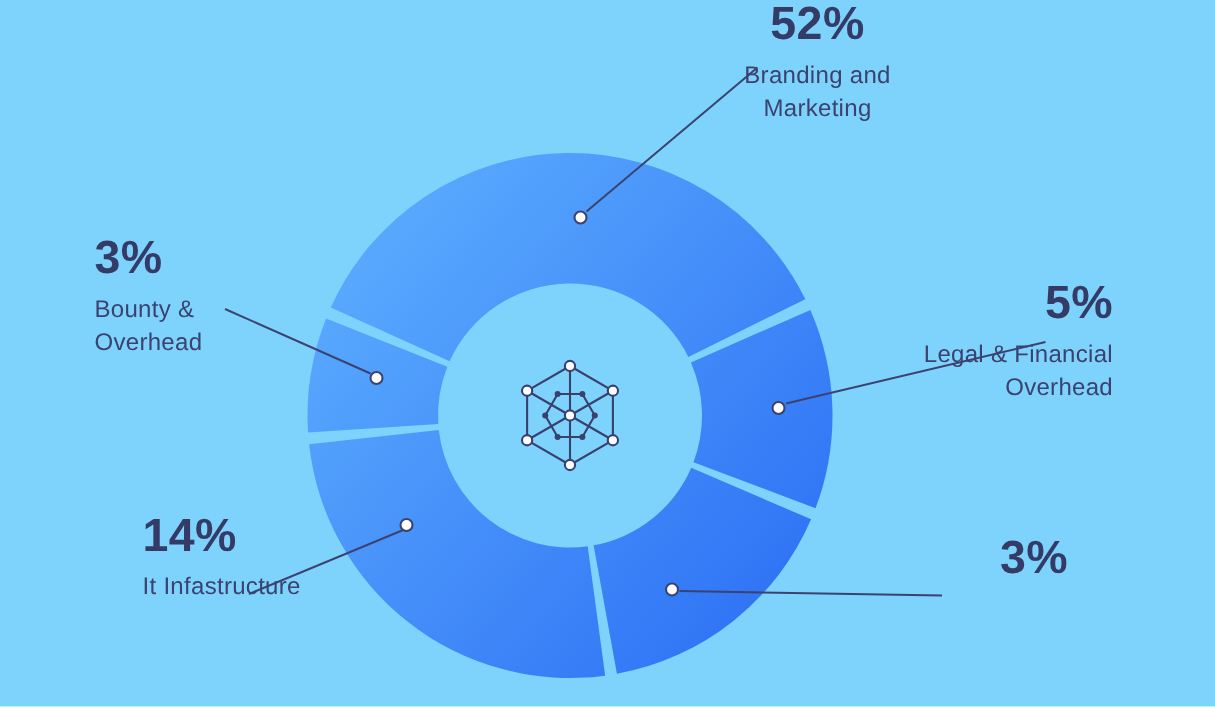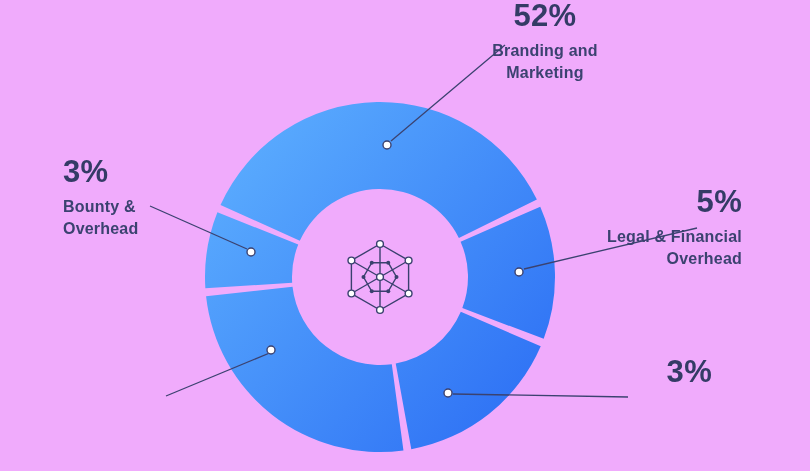--- a/index.html
+++ b/index.html
@@ -1,38 +1,38 @@
 <!DOCTYPE html>
 <html><head>
 <meta charset="utf-8">
 <style>
   html,body{margin:0;padding:0;background:#ffffff;}
   .stage{
     position:relative;
     width:810px;height:471px;
-    background:#f0abfc;
+    background:#7dd3fc;
     overflow:hidden;
     font-family:"Liberation Sans", sans-serif;
   }
   #chart-svg{position:absolute;left:0;top:0;}
   .seg-block{position:absolute;color:#363d6b;}
   .seg-block.align-right{text-align:right;}
   .seg-block.align-left{text-align:left;}
   .seg-block.align-center{text-align:center;}
   .seg-pct{
     font-size:31px;
     font-weight:700;
     letter-spacing:0.3px;
     line-height:1.05;
     color:#343b66;
   }
   .seg-name{
     margin-top:7px;
     font-size:16px;
-    font-weight:700;
+    font-weight:400;
     line-height:1.4;
     letter-spacing:0.2px;
     color:#3b4270;
     white-space:pre-line;
   }
 </style>
 </head>
 <body>
 
 <div class="stage">
@@ -105,20 +105,24 @@
   <div class="seg-block align-right" style="left:560px;top:186px;width:182px;">
     <div class="seg-pct">5%</div>
     <div class="seg-name">Legal &amp; Financial
 Overhead</div>
   </div>
 
   <div class="seg-block align-right" style="left:530px;top:356px;width:182px;">
     <div class="seg-pct">3%</div>
   </div>
 
+  <div class="seg-block align-left" style="left:95px;top:341px;width:210px;">
+    <div class="seg-pct">14%</div>
+    <div class="seg-name">It Infastructure</div>
+  </div>
 
   <div class="seg-block align-left" style="left:63px;top:156px;width:160px;">
     <div class="seg-pct">3%</div>
     <div class="seg-name">Bounty &amp;
 Overhead</div>
   </div>
 
 </div>
 
 </body></html>

